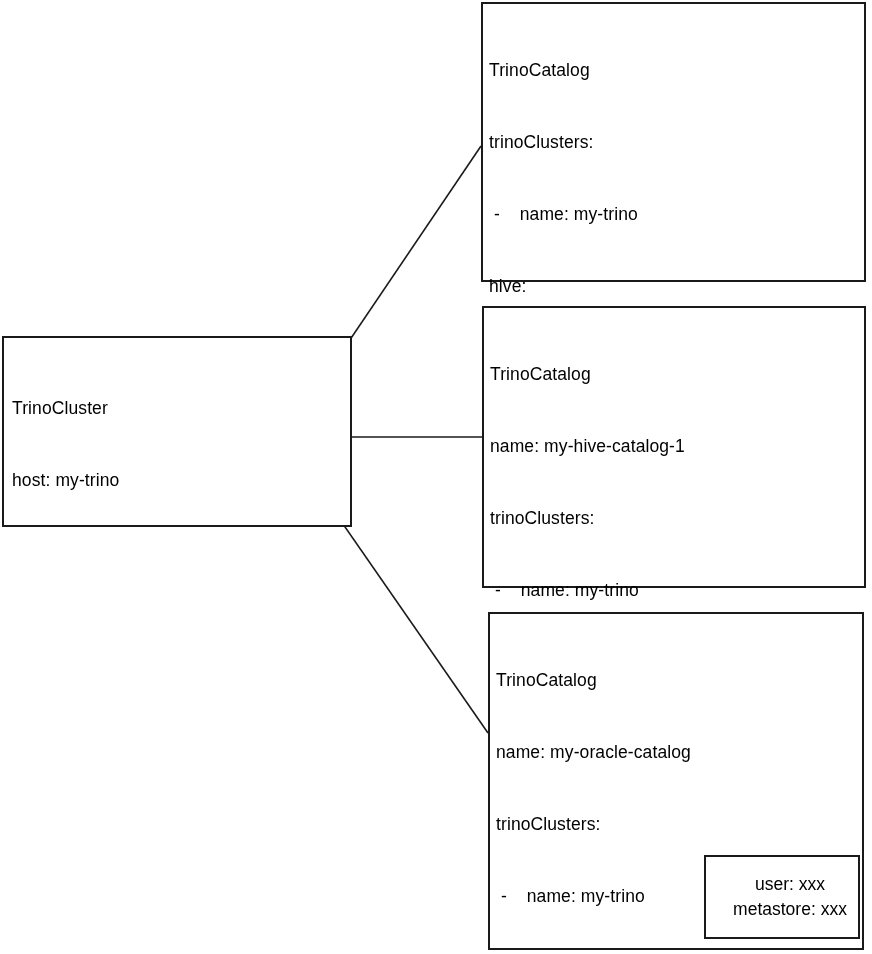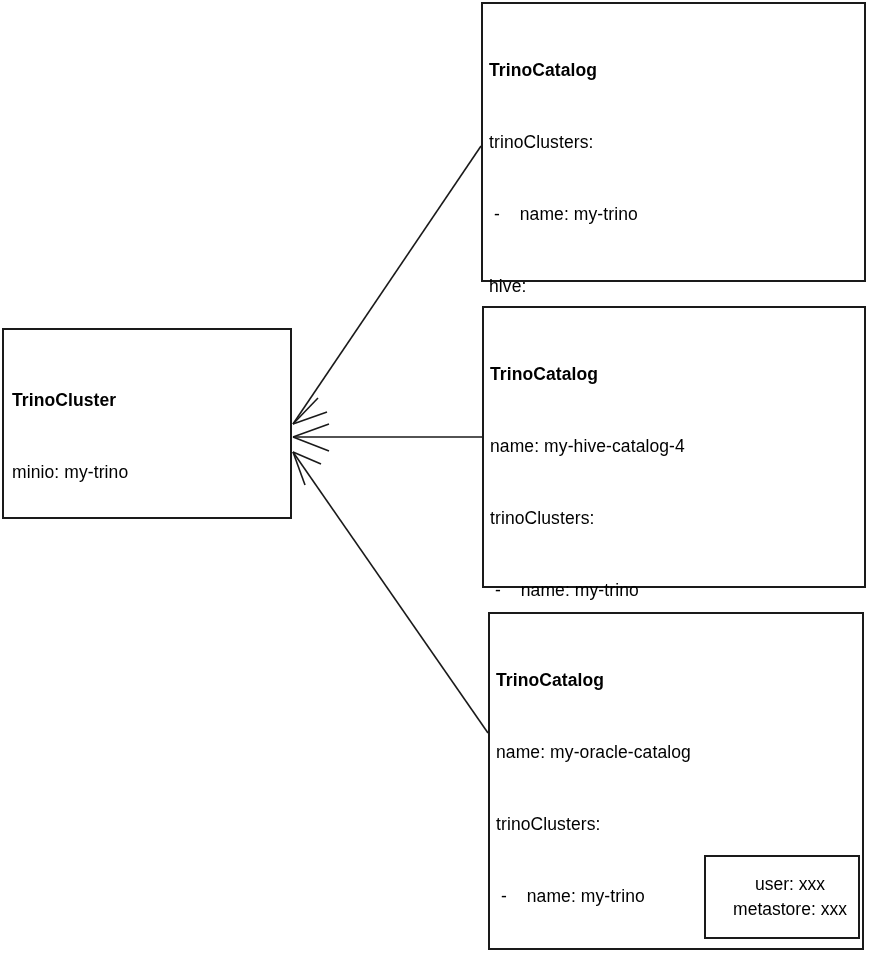--- a/index.html
+++ b/index.html
@@ -42,21 +42,20 @@
     white-space: pre;
     letter-spacing: 0.1px;
   }
   .yaml .ln {
     display: block;
     height: 24px;
   }
   .kind {
     font-size: 17.5px;
     line-height: 24px;
-    font-weight: bold;
   }
   #cluster-node .yaml { left: 8px; top: 10px; }
   #creds-node {
     position: absolute;
     box-sizing: border-box;
     background: #ffffff;
     border: 2px solid #1a1a1a;
     display: flex;
     flex-direction: column;
     align-items: center;
@@ -94,44 +93,44 @@
       <line x1="293" y1="452" x2="305" y2="485" stroke="#1a1a1a" stroke-width="1.6"></line>
     </g>
 
     <g>
       <line x1="761" y1="816" x2="787" y2="854" stroke="#1a1a1a" stroke-width="1.6"></line>
       <line x1="787" y1="854" x2="766" y2="834" stroke="#1a1a1a" stroke-width="1.6"></line>
       <line x1="787" y1="854" x2="779" y2="826" stroke="#1a1a1a" stroke-width="1.6"></line>
     </g>
   </svg>
 
-  <div class="node" id="cluster-node" style="left:2px; top:328px; width:290px; height:191px;">
+  <div class="node" id="cluster-node" style="left:2px; top:336px; width:350px; height:191px;">
     <div class="yaml">
       <span class="ln kind">TrinoCluster</span>
-      <span class="ln">minio: my-trino</span>
+      <span class="ln">host: my-trino</span>
     </div>
   </div>
 
   <div class="node" id="catalog1-node" style="left:481px; top:2px; width:385px; height:280px;">
     <div class="yaml">
       <span class="ln kind">TrinoCatalog</span>
       <span class="ln">trinoClusters:</span>
       <span class="ln"> -    name: my-trino</span>
       <span class="ln">hive:</span>
       <span class="ln">   s3: # S3ConnnectionSpec</span>
       <span class="ln">      inline:</span>
       <span class="ln">         host: minio</span>
       <span class="ln">   metastore: # whatever</span>
     </div>
   </div>
 
   <div class="node" id="catalog2-node" style="left:482px; top:306px; width:384px; height:282px;">
     <div class="yaml">
       <span class="ln kind">TrinoCatalog</span>
-      <span class="ln">name: my-hive-catalog-4</span>
+      <span class="ln">name: my-hive-catalog-1</span>
       <span class="ln">trinoClusters:</span>
       <span class="ln"> -    name: my-trino</span>
       <span class="ln">hive:</span>
       <span class="ln">   hdfs:</span>
       <span class="ln">      # TBD</span>
       <span class="ln">   metastore: # whatever</span>
     </div>
   </div>
 
   <div class="node" id="catalog3-node" style="left:488px; top:612px; width:376px; height:338px;">

